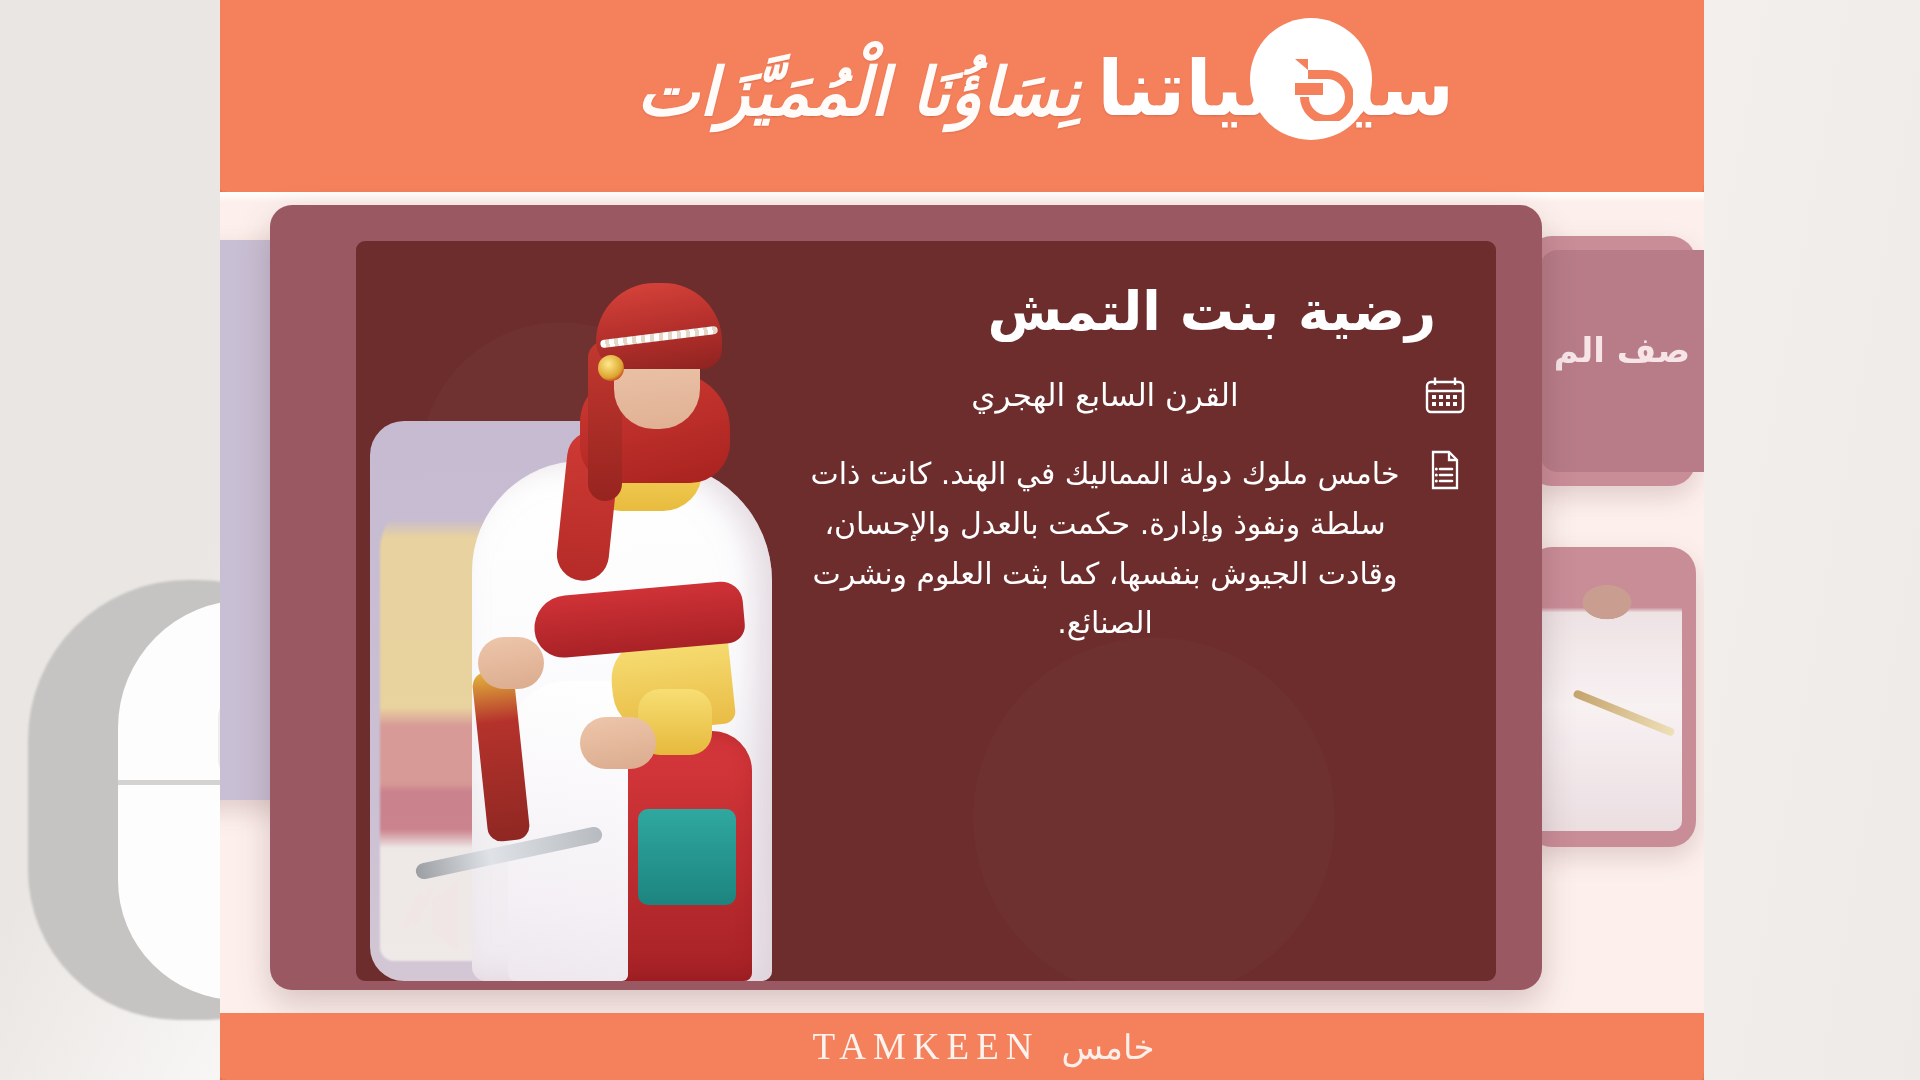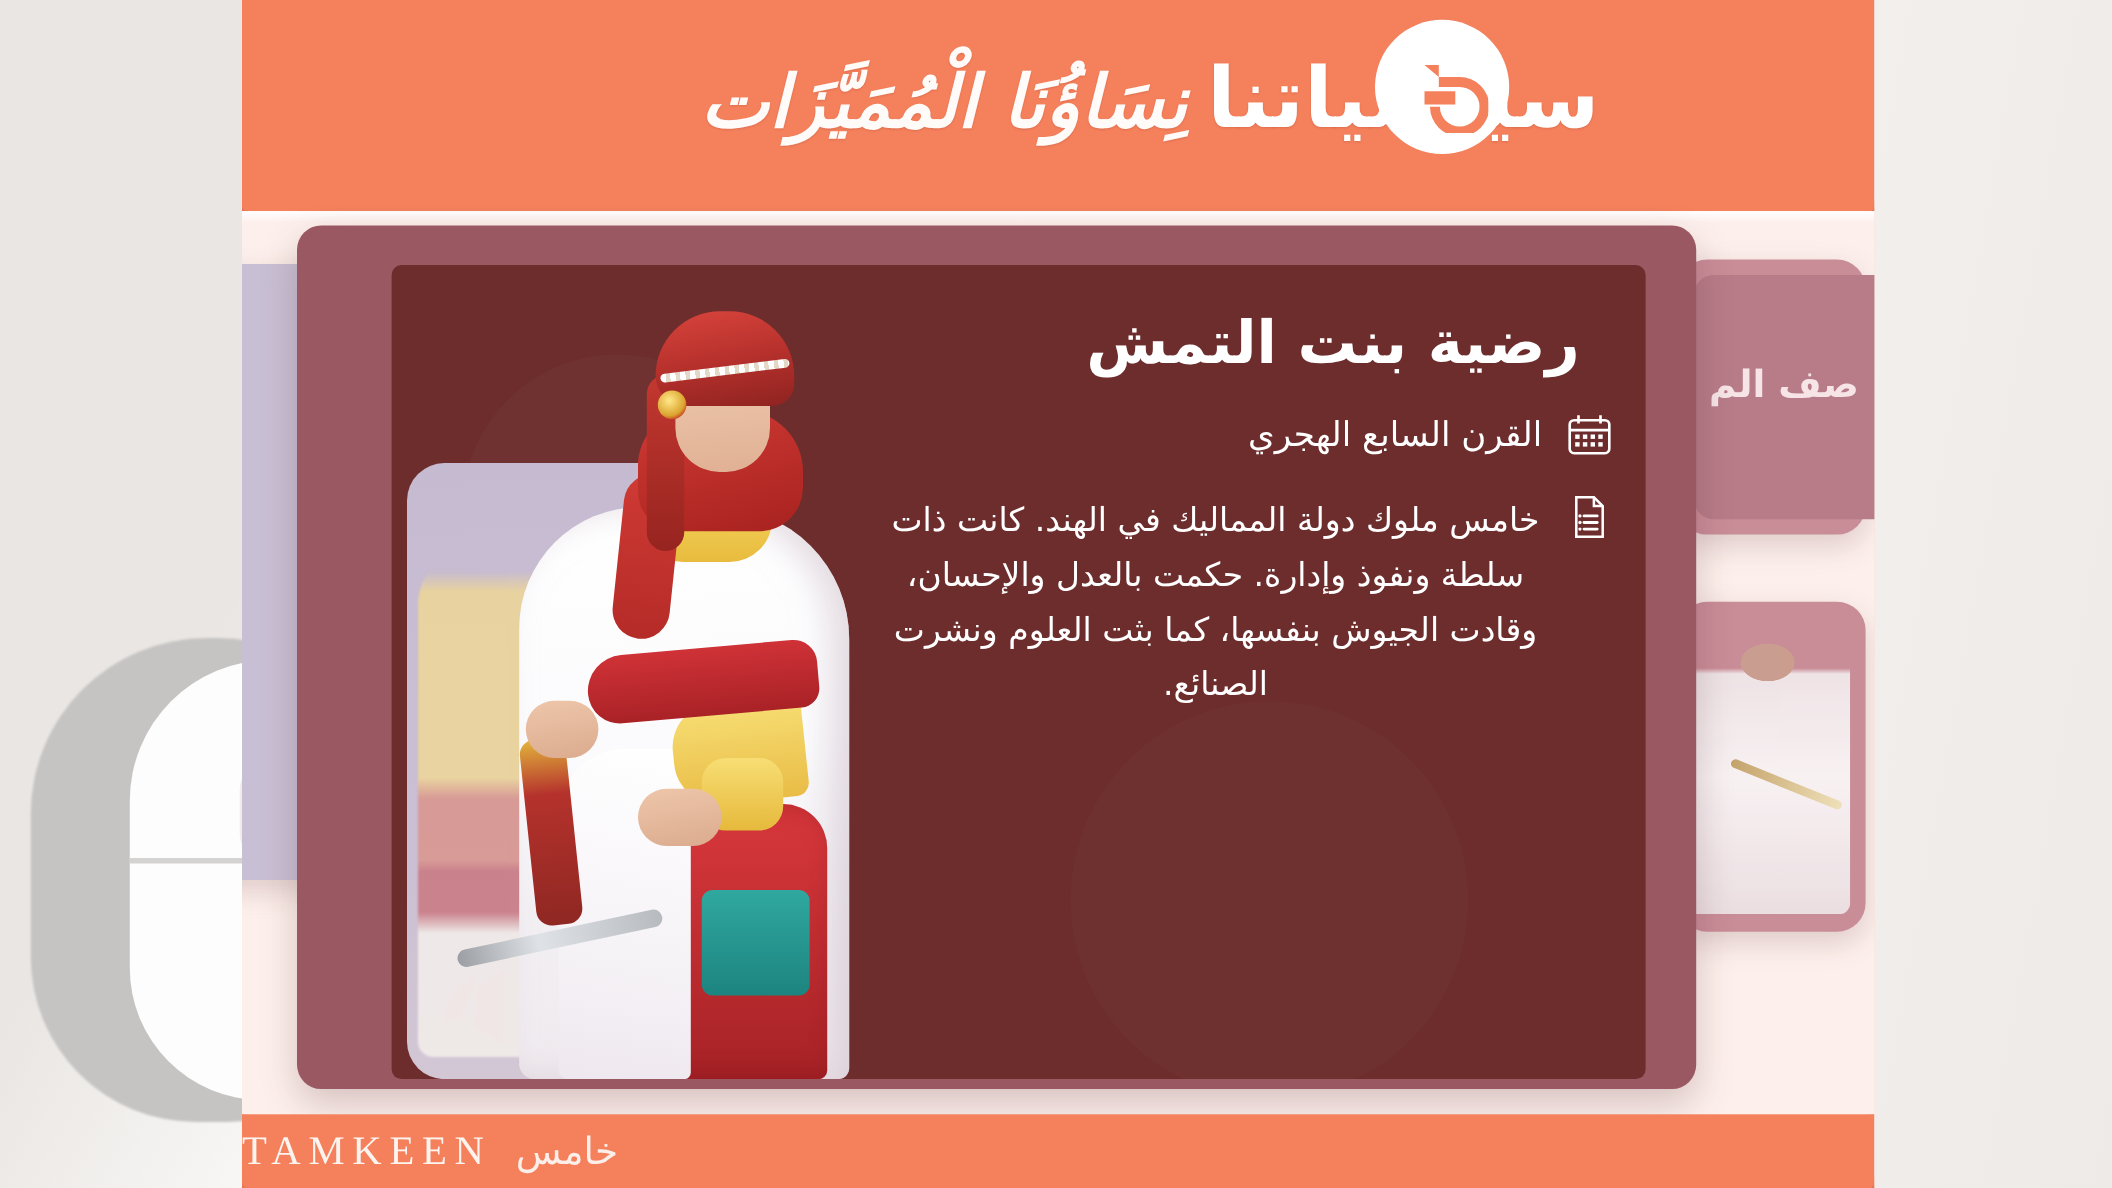--- a/index.html
+++ b/index.html
@@ -227,20 +227,21 @@
     display:flex; align-items:center; justify-content:center;
     margin-top: 2px;
   }
   .info-icon svg { display:block; }
   .info-text {
     flex: 1 1 auto;
     font-size: 31px;
     line-height: 1.35;
     color: #ffffff;
     padding-top: 4px;
+    text-align: center;
   }
   #desc-row { margin-top: 6px; }
   #desc-row .info-text {
     font-size: 30px;
     line-height: 1.66;
     text-align: center;
   }
 
   
   #portrait {
@@ -378,21 +379,21 @@
     width: 84px; height: 78px;
     opacity: .38;
     cursor: pointer;
   }
   #speaker-btn svg { display:block; }
 
   
   #footer-brand {
     position: absolute;
     left: 0; top: 0; width: 1527px; height: 67px;
-    display: flex; align-items: center; justify-content: flex-start; gap: 22px;
+    display: flex; align-items: center; justify-content: center; gap: 22px;
   }
   #tamkeen-word {
     color: #fdf3ef;
     font-family: "Liberation Serif", serif;
     font-size: 37px;
     letter-spacing: 7px;
   }
   #tamkeen-ar {
     color: #fdf3ef;
     font-family: "DejaVu Serif", serif;

